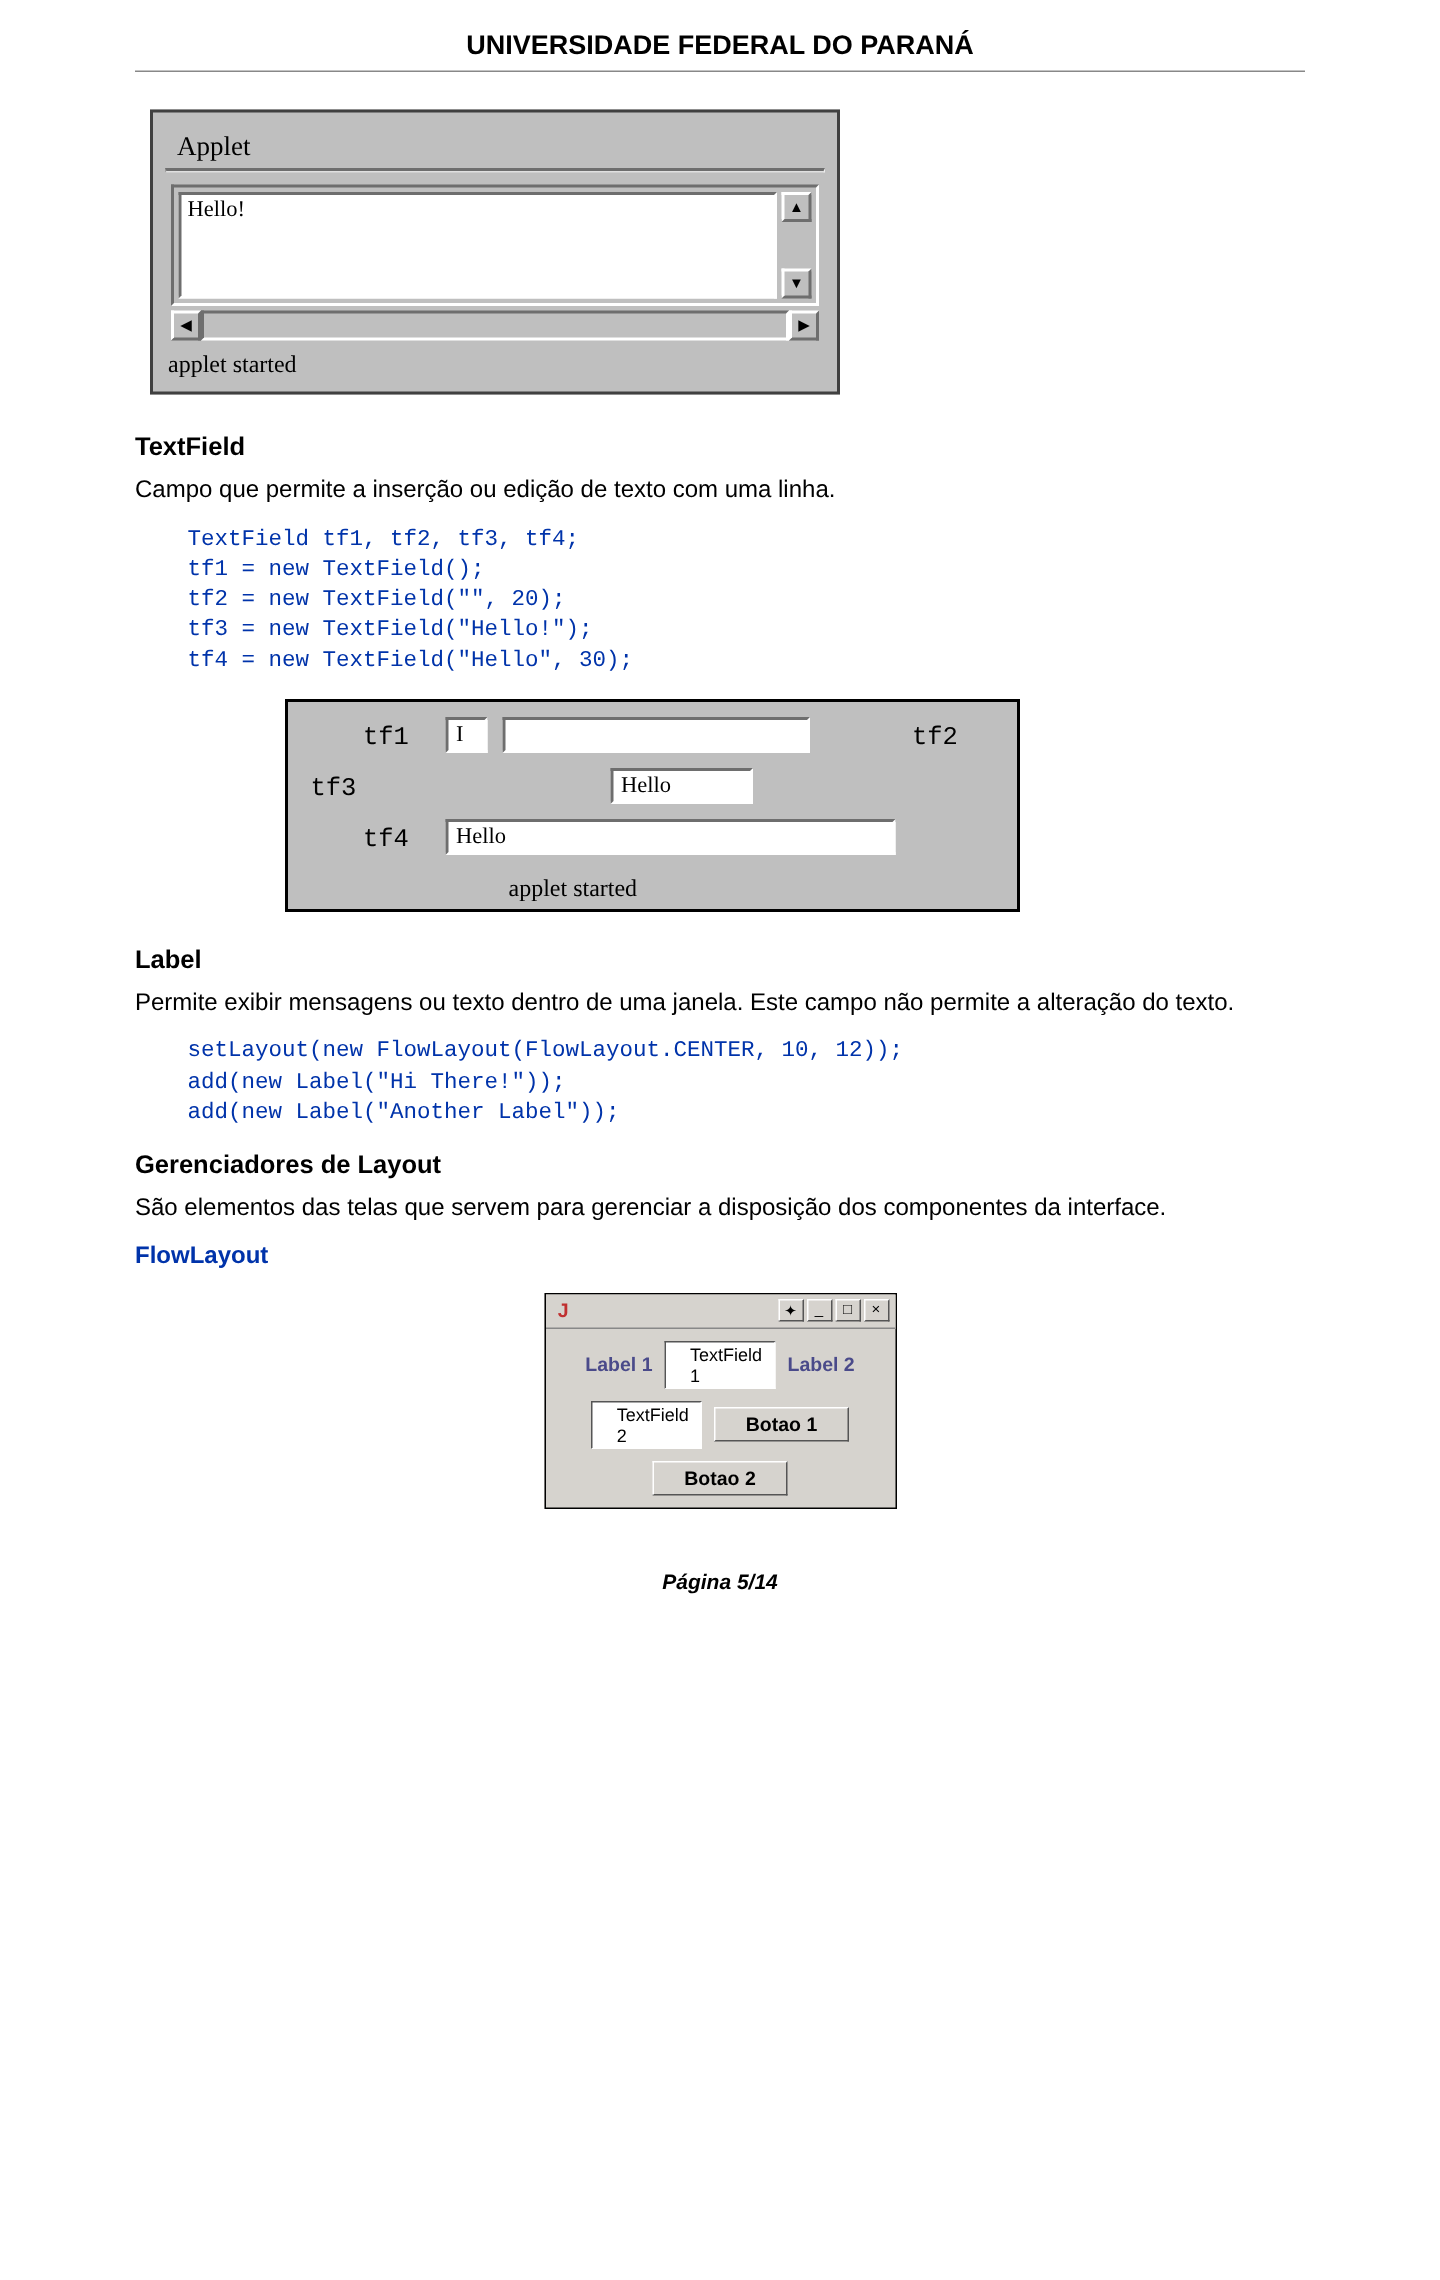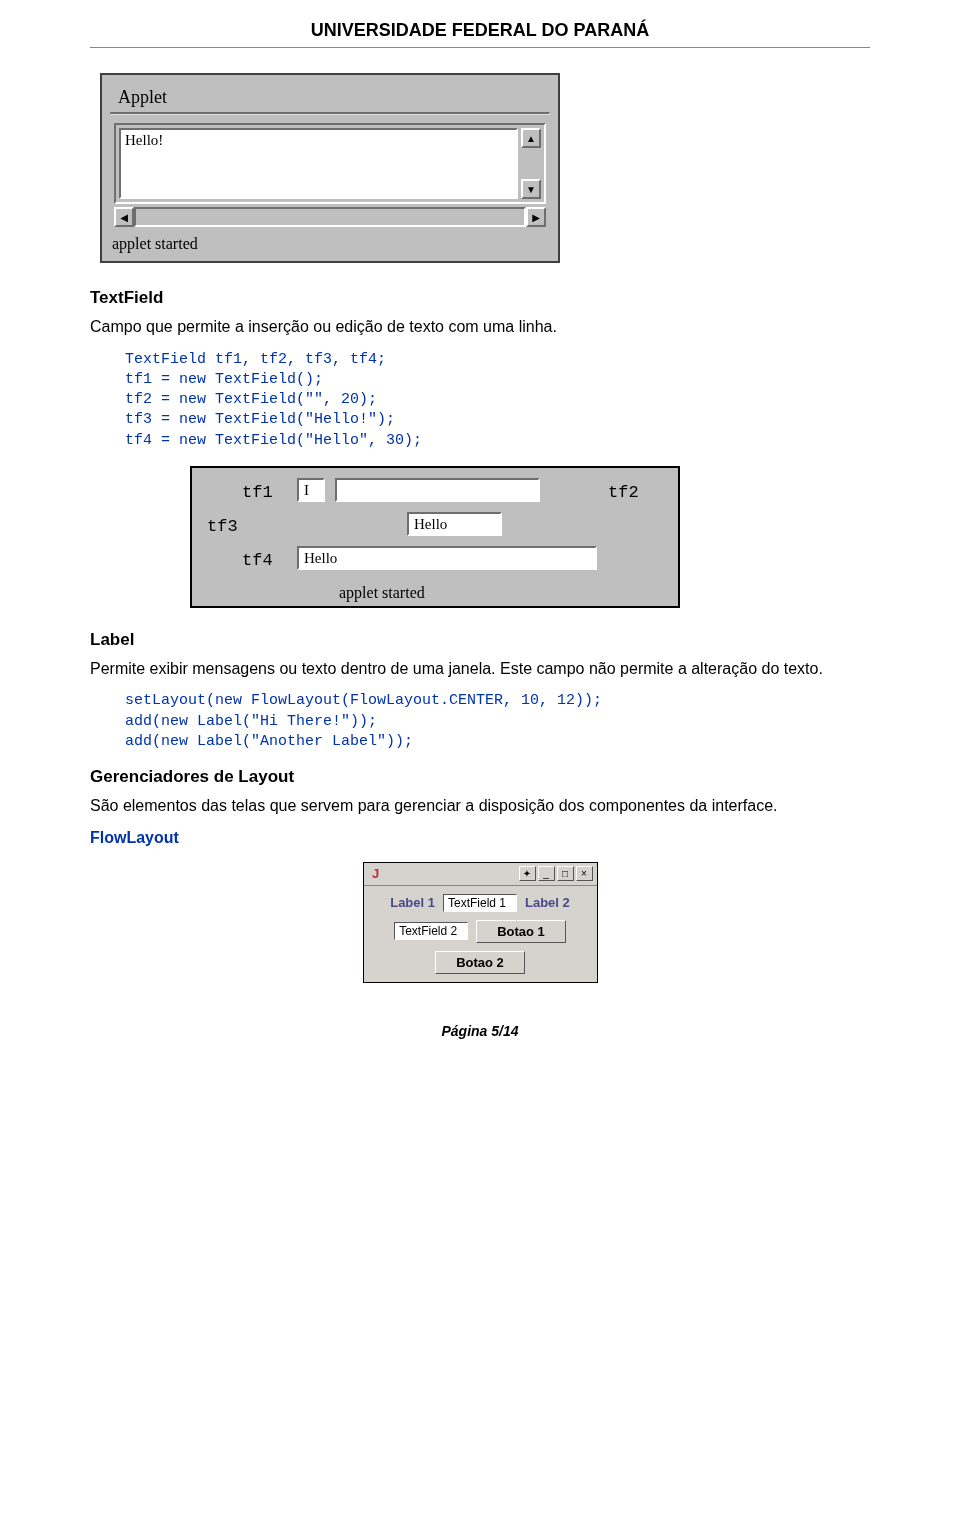--- a/index.html
+++ b/index.html
@@ -168,21 +168,21 @@
     gap: 8px;
     align-items: center;
   }
   .flow-label { font-size: 13px; color: #4a4a8a; font-weight: bold; }
   .flow-tf {
     background: #fff;
     border-top: 1px solid #555;
     border-left: 1px solid #555;
     border-right: 1px solid #fff;
     border-bottom: 1px solid #fff;
-    padding: 1px 4px;
+    padding: 1px 16px;
     font-size: 12px;
     width: 74px;
   }
   .flow-btn {
     background: #d6d3ce;
     border-top: 1px solid #fff;
     border-left: 1px solid #fff;
     border-right: 1px solid #555;
     border-bottom: 1px solid #555;
     padding: 3px 20px;

